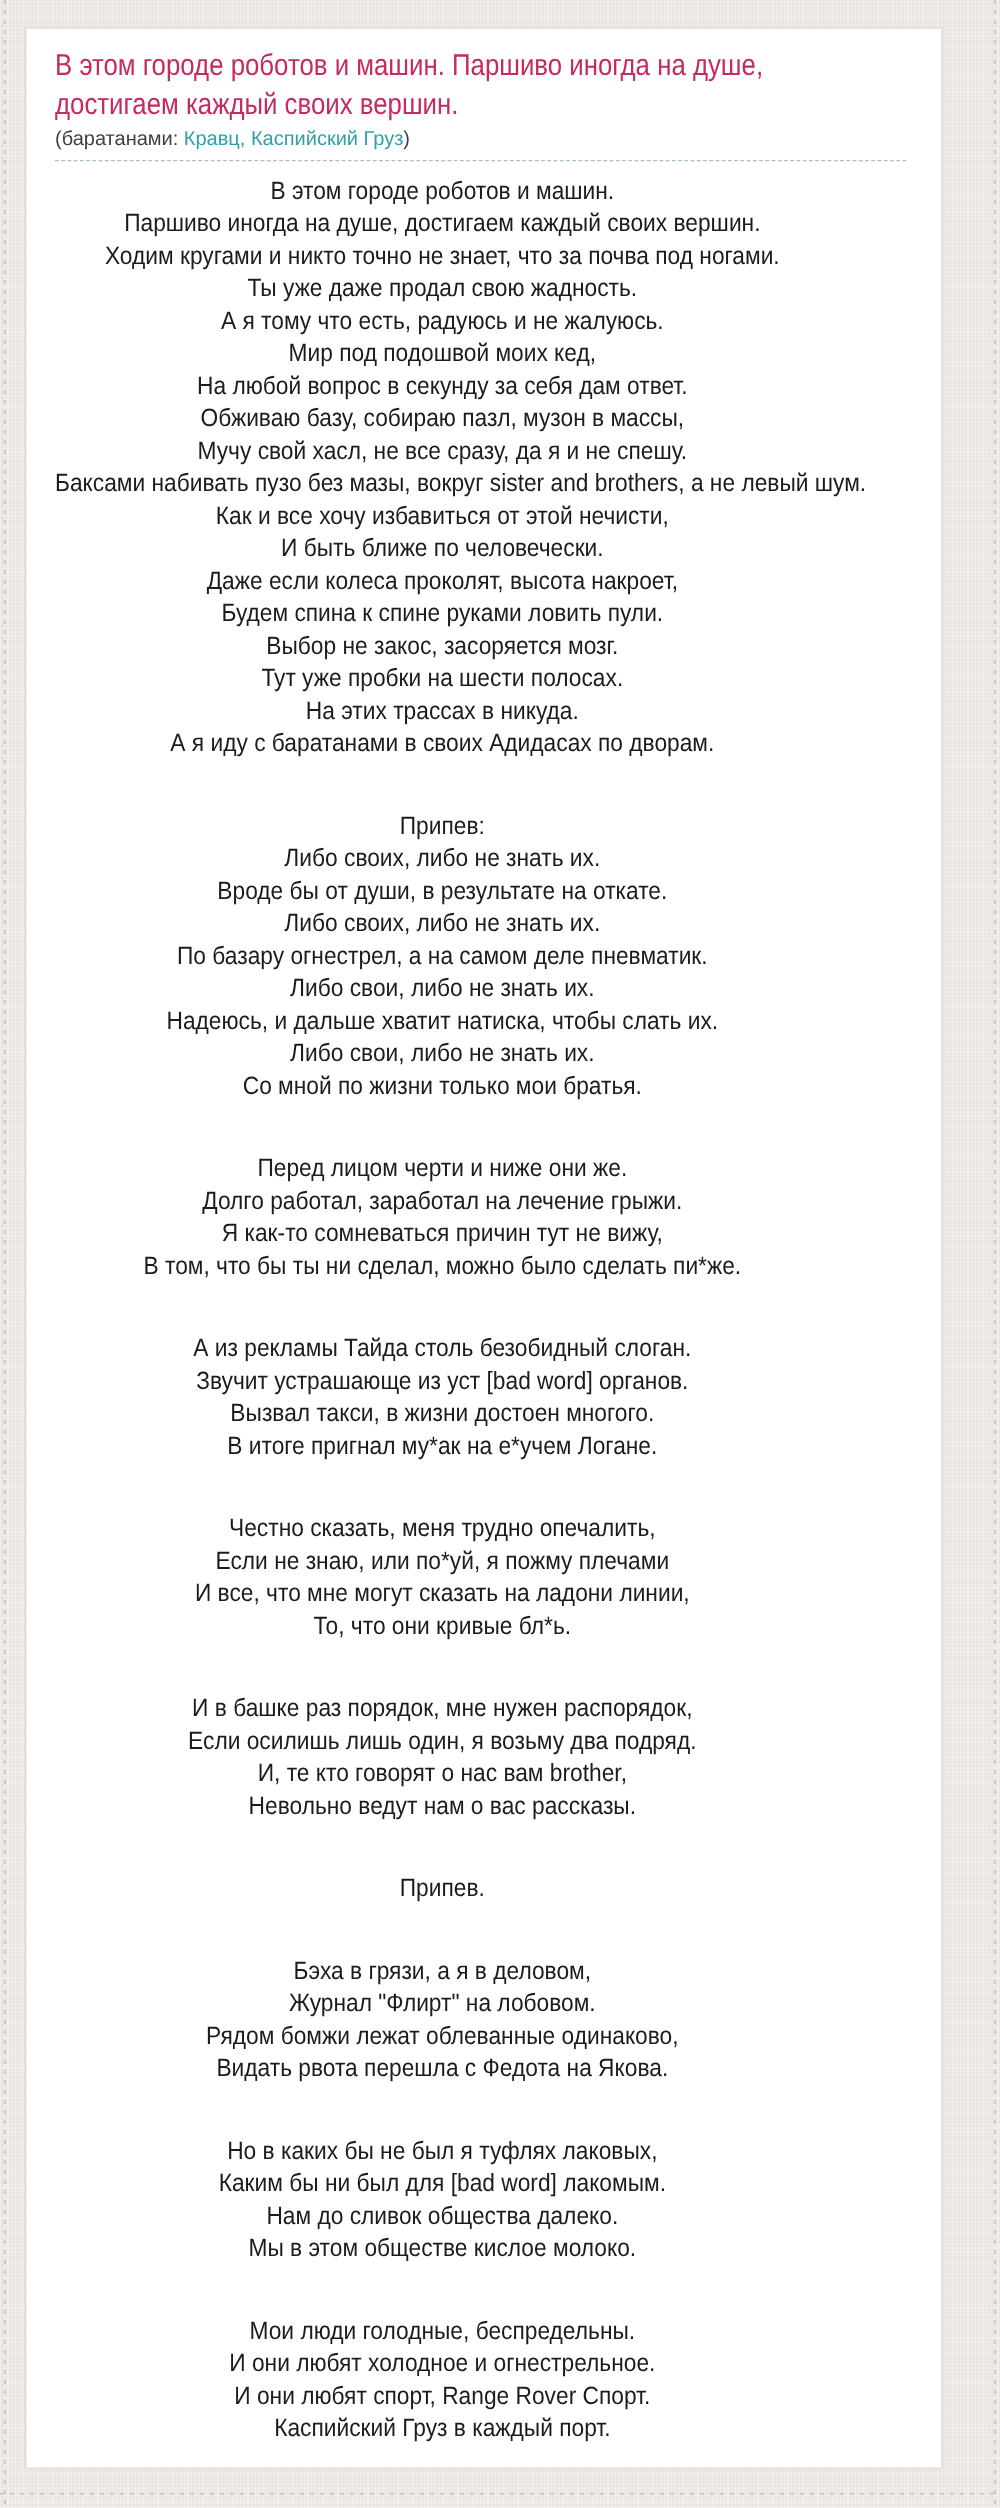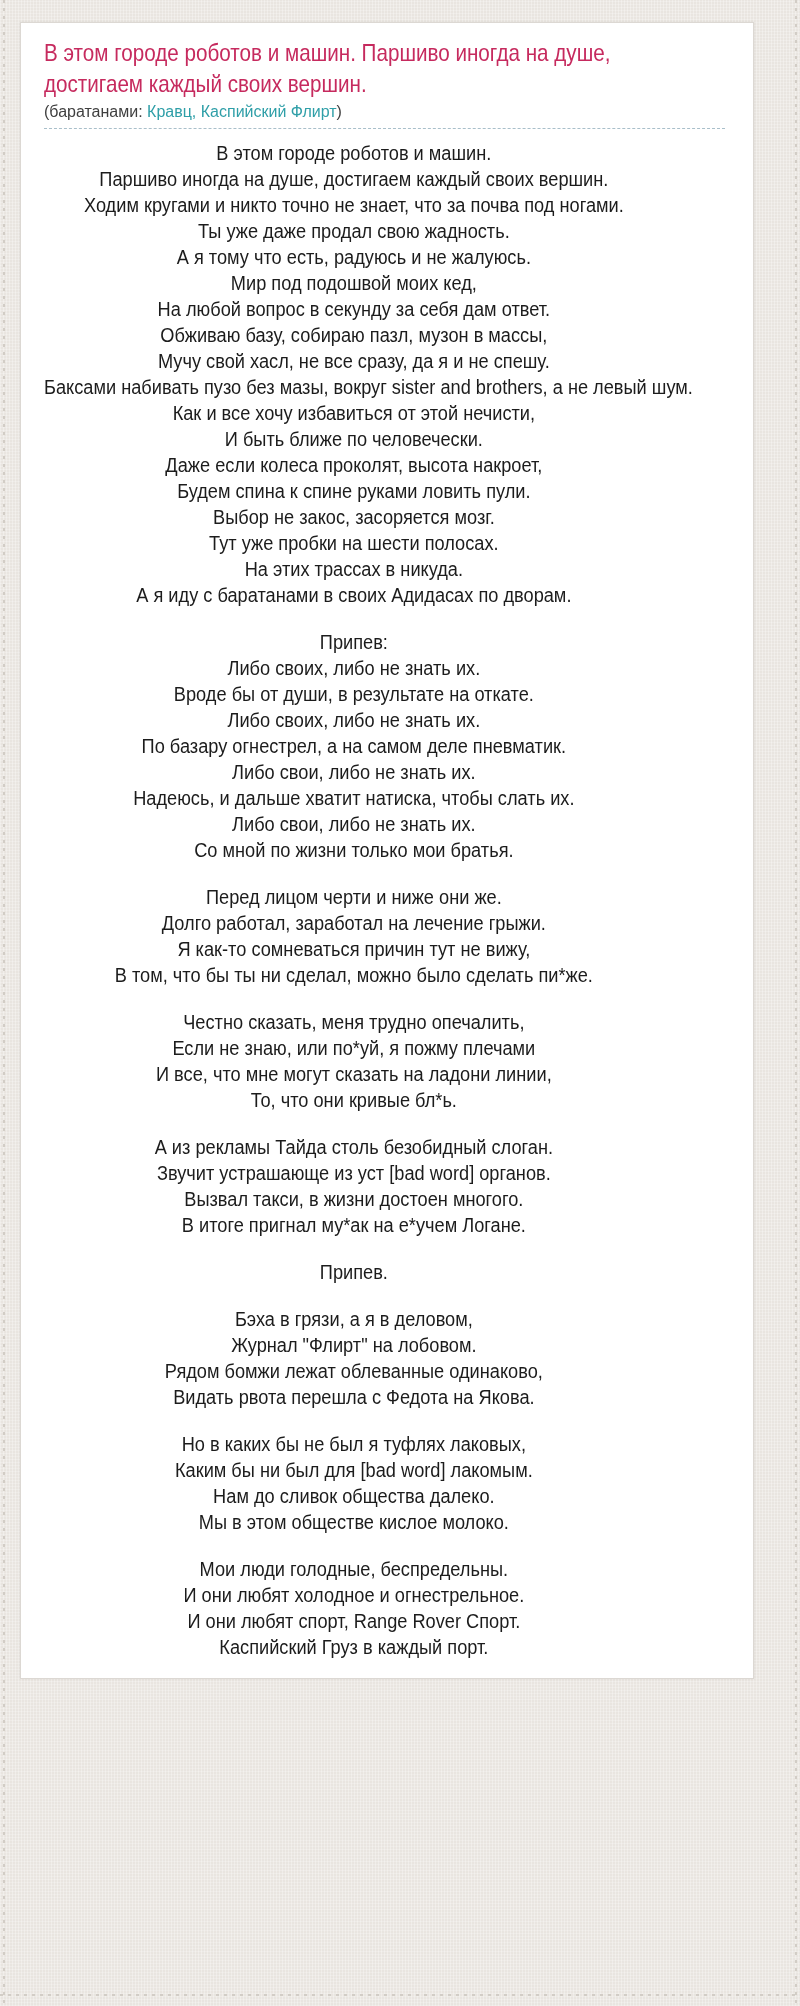--- a/index.html
+++ b/index.html
@@ -46,40 +46,40 @@
   .artist-line{
     margin-top:2px;padding-bottom:4px;
     font-size:16px;line-height:18px;color:var(--artist-text);
     white-space:nowrap;
   }
   .artist-link{color:var(--artist-link);text-decoration:none;cursor:pointer;text-align:right;}
   .artist-sep{color:var(--artist-link);}
   .sep{border:0;border-top:1px dashed var(--separator);margin:3px 0 0 0;height:0;}
   .lyrics{margin-top:11px;color:var(--lyrics-text);}
   .stanza{margin:0;padding:0;text-align:center;}
-  .stanza + .stanza{margin-top:21px;}
+  .stanza + .stanza{margin-top:40px;}
   .line{
     font-size:20px;line-height:26px;white-space:nowrap;
     transform:scaleX(0.91);transform-origin:0 50%;
   }
 </style>
 </head>
 <body>
 
 <div class="stitch stitch-left"></div>
 <div class="stitch stitch-right"></div>
 <div class="stitch stitch-bottom"></div>
 
 <div class="card">
   <h1 class="title" id="title">
       <span class="title-line">В этом городе роботов и машин. Паршиво иногда на душе,</span>
       <span class="title-line">достигаем каждый своих вершин.</span>
     </h1>
   <div class="artist-line">
-    <span class="artist-label">(баратанами: </span><span id="artists"><a class="artist-link" href="#">Кравц</a><span class="artist-sep">, </span><a class="artist-link" href="#">Каспийский Флирт</a></span><span class="artist-suffix">)</span>
+    <span class="artist-label">(баратанами: </span><span id="artists"><a class="artist-link" href="#">Кравц</a><span class="artist-sep">, </span><a class="artist-link" href="#">Каспийский Груз</a></span><span class="artist-suffix">)</span>
   </div>
   <div class="sep"></div>
   <div class="lyrics" id="lyrics">
       <div class="stanza">
         <div class="line">В этом городе роботов и машин.</div>
         <div class="line">Паршиво иногда на душе, достигаем каждый своих вершин.</div>
         <div class="line">Ходим кругами и никто точно не знает, что за почва под ногами.</div>
         <div class="line">Ты уже даже продал свою жадность.</div>
         <div class="line">А я тому что есть, радуюсь и не жалуюсь.</div>
         <div class="line">Мир под подошвой моих кед,</div>
@@ -107,30 +107,36 @@
         <div class="line">Либо свои, либо не знать их.</div>
         <div class="line">Со мной по жизни только мои братья.</div>
       </div>
       <div class="stanza">
         <div class="line">Перед лицом черти и ниже они же.</div>
         <div class="line">Долго работал, заработал на лечение грыжи.</div>
         <div class="line">Я как-то сомневаться причин тут не вижу,</div>
         <div class="line">В том, что бы ты ни сделал, можно было сделать пи*же.</div>
       </div>
       <div class="stanza">
+        <div class="line">А из рекламы Тайда столь безобидный слоган.</div>
+        <div class="line">Звучит устрашающе из уст [bad word] органов.</div>
+        <div class="line">Вызвал такси, в жизни достоен многого.</div>
+        <div class="line">В итоге пригнал му*ак на е*учем Логане.</div>
+      </div>
+      <div class="stanza">
         <div class="line">Честно сказать, меня трудно опечалить,</div>
         <div class="line">Если не знаю, или по*уй, я пожму плечами</div>
         <div class="line">И все, что мне могут сказать на ладони линии,</div>
         <div class="line">То, что они кривые бл*ь.</div>
       </div>
       <div class="stanza">
-        <div class="line">А из рекламы Тайда столь безобидный слоган.</div>
-        <div class="line">Звучит устрашающе из уст [bad word] органов.</div>
-        <div class="line">Вызвал такси, в жизни достоен многого.</div>
-        <div class="line">В итоге пригнал му*ак на е*учем Логане.</div>
+        <div class="line">И в башке раз порядок, мне нужен распорядок,</div>
+        <div class="line">Если осилишь лишь один, я возьму два подряд.</div>
+        <div class="line">И, те кто говорят о нас вам brother,</div>
+        <div class="line">Невольно ведут нам о вас рассказы.</div>
       </div>
       <div class="stanza">
         <div class="line">Припев.</div>
       </div>
       <div class="stanza">
         <div class="line">Бэха в грязи, а я в деловом,</div>
         <div class="line">Журнал "Флирт" на лобовом.</div>
         <div class="line">Рядом бомжи лежат облеванные одинаково,</div>
         <div class="line">Видать рвота перешла с Федота на Якова.</div>
       </div>

